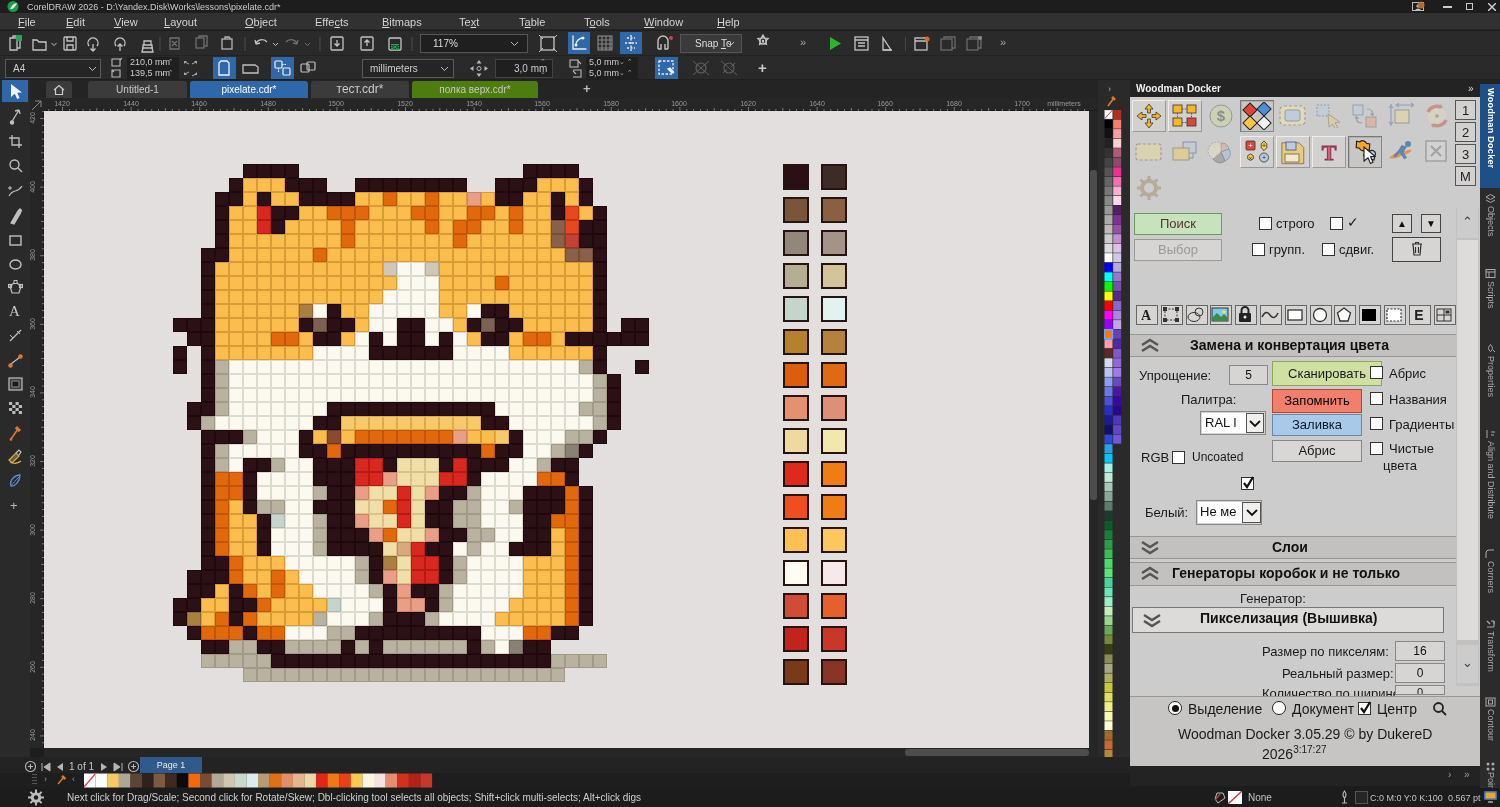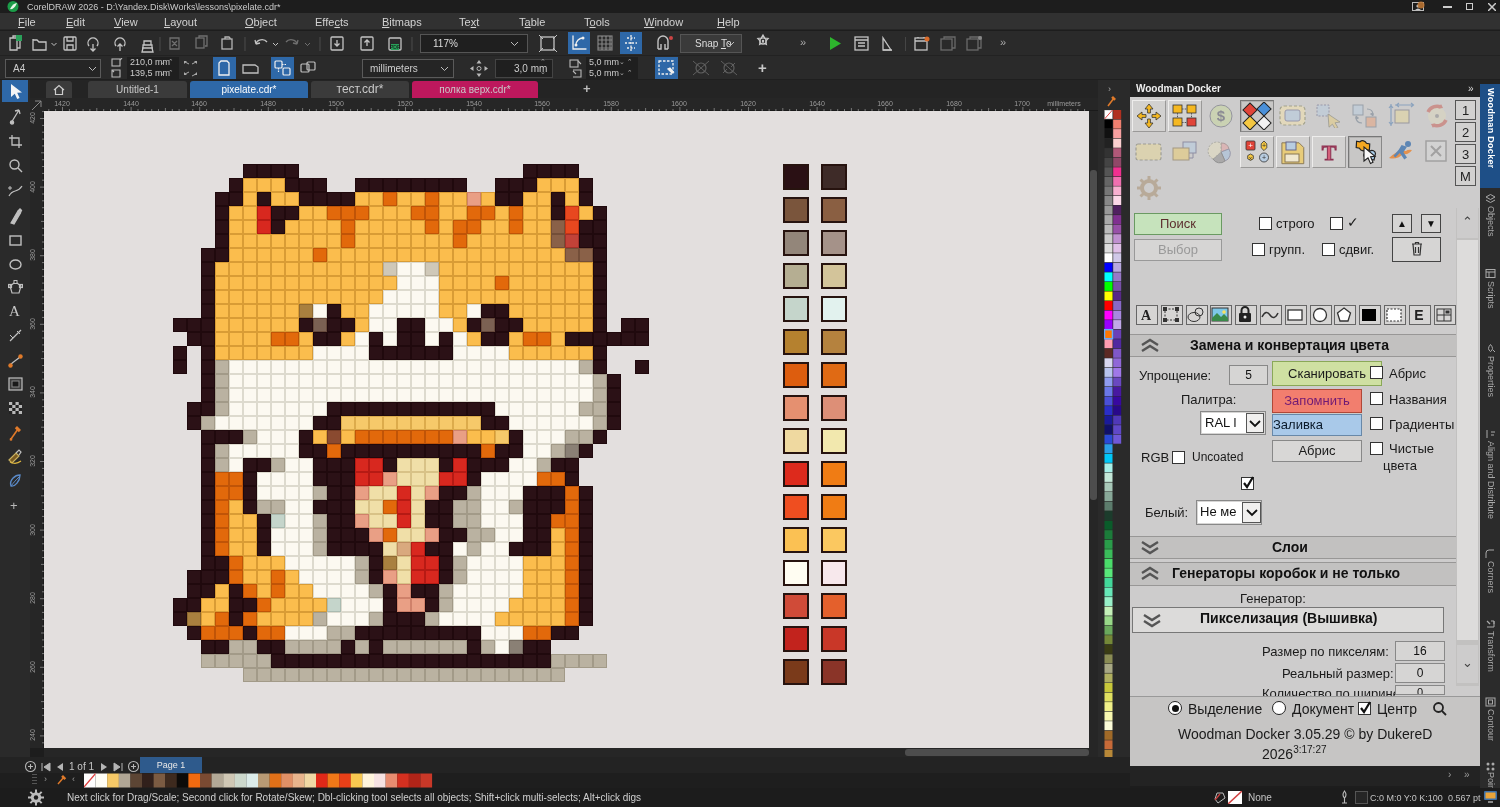--- a/index.html
+++ b/index.html
@@ -231,21 +231,21 @@
 <svg class="abs" style="left:8px;top:82px" width="15" height="16">
     <path d="M3 1 L3 13 L6.5 10 L9 15 L11 14 L8.6 9.3 L13 9 z" fill="#f2f2f2"></path>
   </svg>
 <div class="abs" style="left:46px;top:81px;width:26px;height:17px;background:#3b3b3b;border-radius:3px 3px 0 0"></div>
 <svg class="abs" style="left:52px;top:84px" width="14" height="12" fill="none" stroke="#ccc" stroke-width="1.2">
     <path d="M2 6 L7 1.5 L12 6 M3.5 5 V10.5 H10.5 V5"></path>
   </svg>
 <div class="abs" style="left:88px;top:81px;width:99px;height:17px;background:#3b3b3b;border-radius:3px 3px 0 0;color:#c9c9c9;font-size:10px;text-align:center;line-height:17px">Untitled-1</div>
 <div class="abs" style="left:190px;top:81px;width:118px;height:17px;background:#2e68a8;border-radius:3px 3px 0 0;color:#fff;font-size:10px;text-align:center;line-height:17px">pixelate.cdr*</div>
 <div class="abs" style="left:311px;top:81px;width:98px;height:17px;background:#3b3b3b;border-radius:3px 3px 0 0;color:#c9c9c9;font-size:12px;text-align:center;line-height:17px">тест.cdr*</div>
-<div class="abs" style="left:412px;top:81px;width:126px;height:17px;background:#be185d;border-radius:3px 3px 0 0;color:#c9c9c9;font-size:10px;text-align:center;line-height:17px">полка верх.cdr*</div>
+<div class="abs" style="left:412px;top:81px;width:126px;height:17px;background:#4d7c0f;border-radius:3px 3px 0 0;color:#c9c9c9;font-size:10px;text-align:center;line-height:17px">полка верх.cdr*</div>
 <div class="abs" style="left:583px;top:81px;color:#bbb;font-size:13px;font-weight:bold">+</div>
 
 <div class="abs" style="left:30px;top:98px;width:1070px;height:13px;background:#262626;border-bottom:1px solid #1a1a1a">
     <svg width="1046" height="13" style="position:absolute;left:14px;top:0" xmlns="http://www.w3.org/2000/svg">
       <text x="18" y="8" font-size="7" fill="#9a9a9a" text-anchor="middle" font-family="Liberation Sans, sans-serif">1420</text>
       <text x="87" y="8" font-size="7" fill="#9a9a9a" text-anchor="middle" font-family="Liberation Sans, sans-serif">1440</text>
       <text x="155" y="8" font-size="7" fill="#9a9a9a" text-anchor="middle" font-family="Liberation Sans, sans-serif">1460</text>
       <text x="224" y="8" font-size="7" fill="#9a9a9a" text-anchor="middle" font-family="Liberation Sans, sans-serif">1480</text>
       <text x="292" y="8" font-size="7" fill="#9a9a9a" text-anchor="middle" font-family="Liberation Sans, sans-serif">1500</text>
       <text x="361" y="8" font-size="7" fill="#9a9a9a" text-anchor="middle" font-family="Liberation Sans, sans-serif">1520</text>
@@ -2047,29 +2047,29 @@
 <svg class="abs" style="left:1140px;top:338px" width="20" height="15">
     <path d="M2 7 L10 2 L18 7 M2 13 L10 8 L18 13" fill="none" stroke="#555" stroke-width="2.4"></path>
   </svg>
 <div class="abs" style="left:1190px;top:337px;color:#111;font-size:14px;font-weight:bold">Замена и конвертация цвета</div>
 <div class="abs" style="left:1139px;top:368px;color:#1a1a1a;font-size:13px">Упрощение:</div>
 <div class="abs" style="left:1229px;top:365px;width:39px;height:20px;background:#d6d5d4;border:1px solid #888;color:#111;font-size:12px;text-align:center;line-height:19px">5</div>
 <div class="abs" style="left:1272px;top:361px;width:110px;height:25px;background:#cfe0a2;border:1px solid #8aa858;color:#1a1a1a;font-size:13px;text-align:center;line-height:23px">Сканировать</div>
 <div class="abs" style="left:1370px;top:366px;width:13px;height:13px;background:#fff;border:1.5px solid #333"></div>
 <div class="abs" style="left:1389px;top:366px;color:#1a1a1a;font-size:13px">Абрис</div>
 <div class="abs" style="left:1181px;top:392px;color:#1a1a1a;font-size:13px">Палитра:</div>
-<div class="abs" style="left:1272px;top:389px;width:90px;height:24px;background:#f27e6e;border:1px solid #b04838;color:#701a75;font-size:13px;text-align:center;line-height:22px">Запомнить</div>
+<div class="abs" style="left:1272px;top:389px;width:90px;height:24px;background:#f27e6e;border:1px solid #b04838;color:#000000;font-size:13px;text-align:center;line-height:22px">Запомнить</div>
 <div class="abs" style="left:1370px;top:392px;width:13px;height:13px;background:#fff;border:1.5px solid #333"></div>
 <div class="abs" style="left:1389px;top:392px;color:#1a1a1a;font-size:13px">Названия</div>
 <div class="abs" style="left:1200px;top:411px;width:66px;height:24px;background:#d6d5d4;border:1px solid #888"></div>
 <div class="abs" style="left:1202px;top:413px;width:44px;height:20px;background:#fff;color:#111;font-size:13px;line-height:19px;padding-left:3px;overflow:hidden">RAL l</div>
 <div class="abs" style="left:1246px;top:413px;width:18px;height:20px;background:#f0efee;border:1px solid #555;text-align:center"><svg width="12" height="12" style="margin-top:4px">
       <path d="M1 3 l5 5 5-5" fill="none" stroke="#111" stroke-width="1.8"></path>
     </svg></div>
-<div class="abs" style="left:1272px;top:414px;width:90px;height:22px;background:#a9c9e9;border:1px solid #6888a8;color:#0a1a2a;font-size:13px;text-align:left;line-height:20px">Заливка</div>
+<div class="abs" style="left:1272px;top:414px;width:90px;height:22px;background:#a9c9e9;border:1px solid #6888a8;color:#0a1a2a;font-size:13px;text-align:center;line-height:20px">Заливка</div>
 <div class="abs" style="left:1370px;top:417px;width:13px;height:13px;background:#fff;border:1.5px solid #333"></div>
 <div class="abs" style="left:1389px;top:417px;color:#1a1a1a;font-size:13px">Градиенты</div>
 <div class="abs" style="left:1272px;top:440px;width:90px;height:22px;background:#d8d7d6;border:1px solid #888;color:#1a1a1a;font-size:13px;text-align:center;line-height:20px">Абрис</div>
 <div class="abs" style="left:1370px;top:442px;width:13px;height:13px;background:#fff;border:1.5px solid #333"></div>
 <div class="abs" style="left:1389px;top:441px;color:#1a1a1a;font-size:13px">Чистые</div>
 <div class="abs" style="left:1383px;top:458px;color:#1a1a1a;font-size:13px">цвета</div>
 <div class="abs" style="left:1141px;top:450px;color:#1a1a1a;font-size:13px">RGB</div>
 <div class="abs" style="left:1172px;top:451px;width:13px;height:13px;background:#fff;border:1.5px solid #333"></div>
 <div class="abs" style="left:1192px;top:450px;color:#1a1a1a;font-size:12px">Uncoated</div>
 <div class="abs" style="left:1241px;top:477px;width:13px;height:13px;background:#fff;border:1.5px solid #333"></div>

